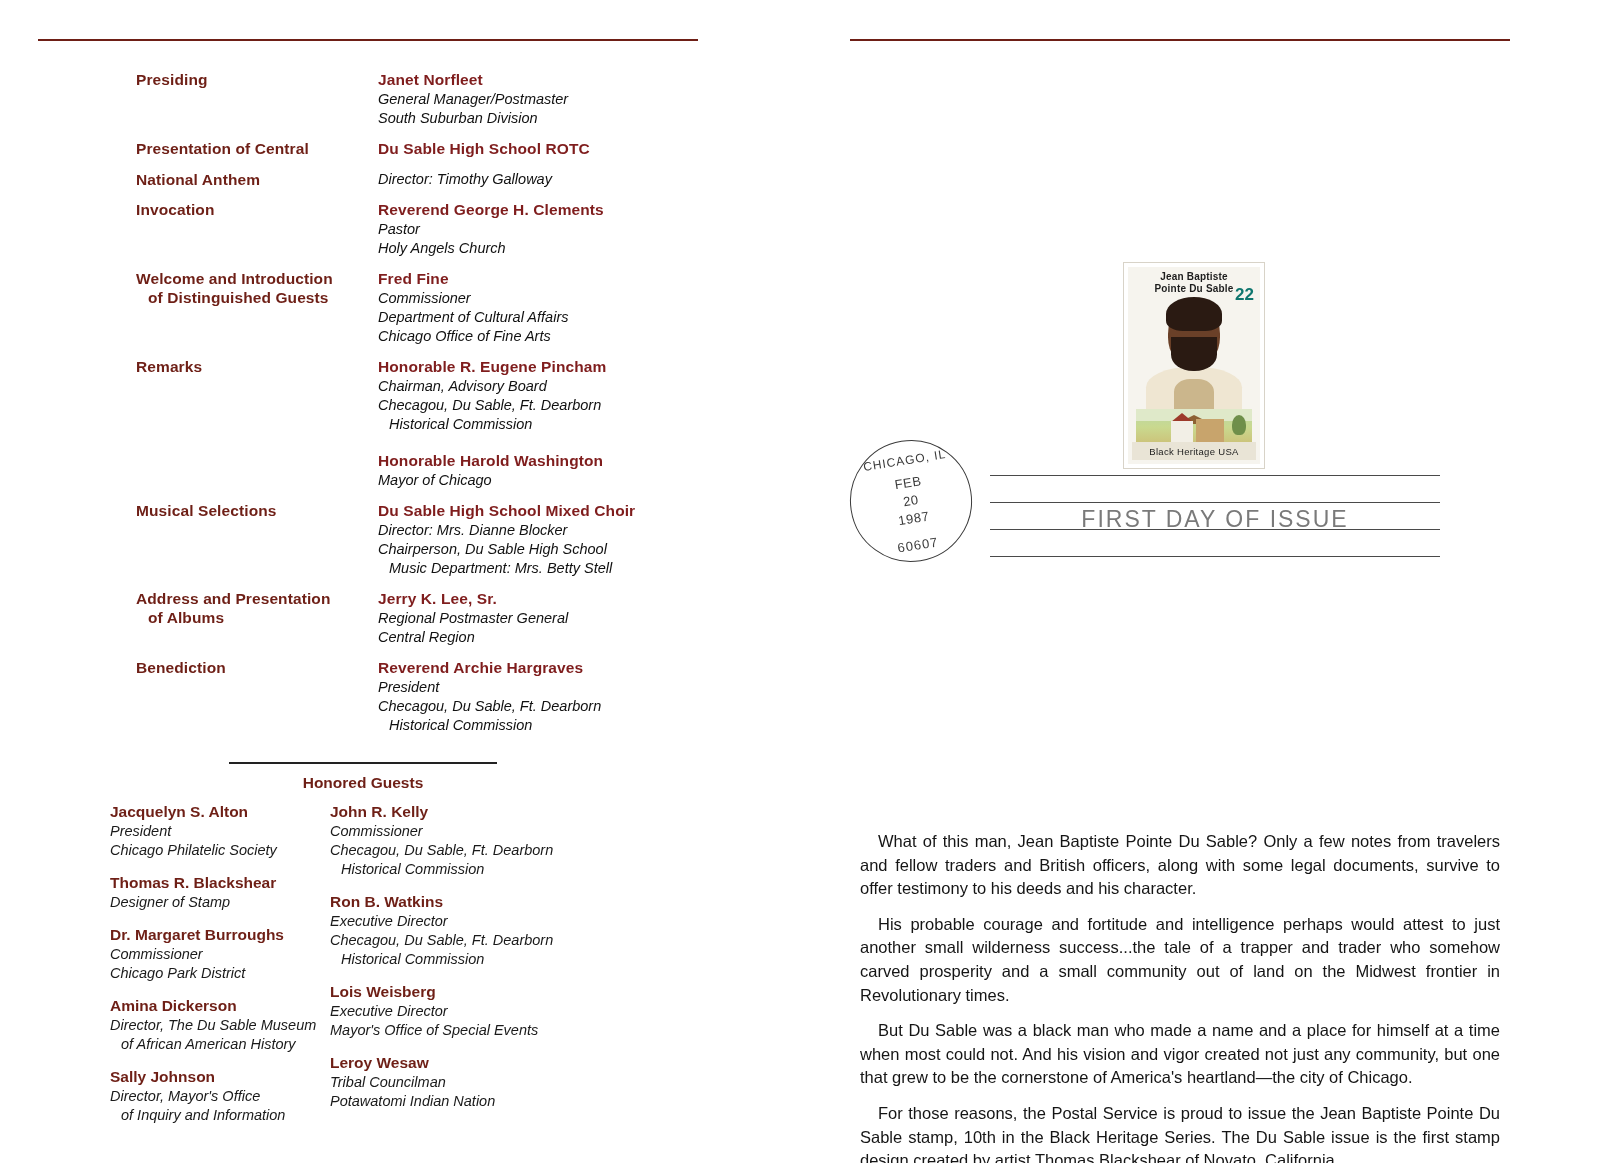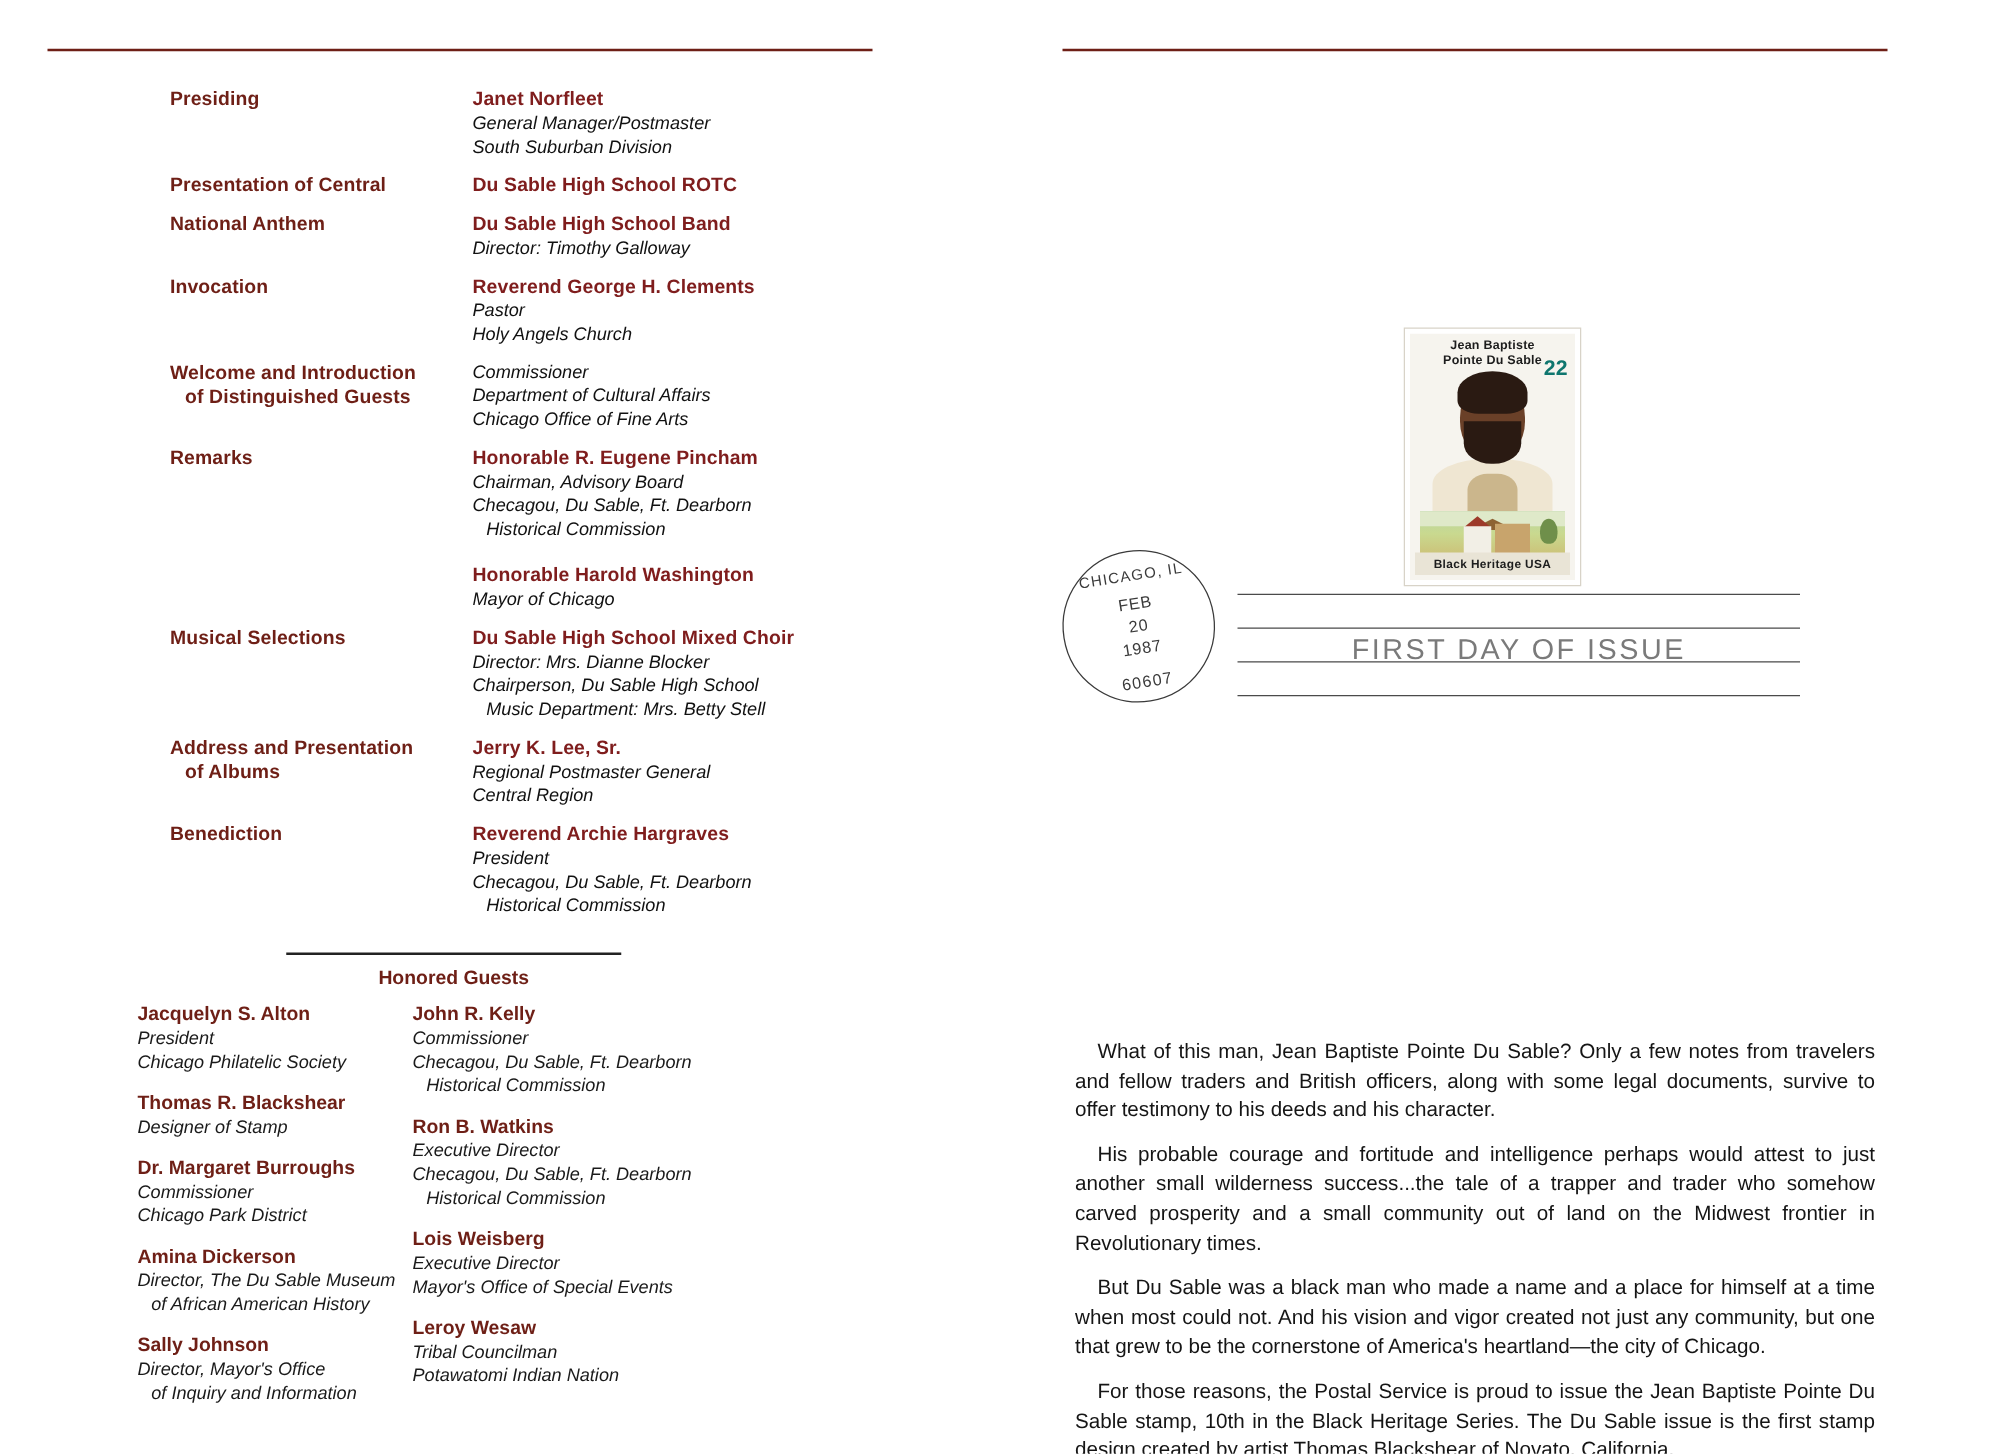--- a/index.html
+++ b/index.html
@@ -303,21 +303,21 @@
   .stamp-footer {
     position: absolute;
     left: 4px;
     right: 4px;
     bottom: 4px;
     height: 18px;
     background: #e9e4d6;
     display: flex;
     align-items: center;
     justify-content: center;
-    font-weight: bold;
+    font-weight: normal;
     font-size: 9.5px;
     letter-spacing: 0.3px;
     color: #1d1d1d;
   }
 
   
   .cancel-circle {
     position: absolute;
     left: 0px;
     top: 190px;
@@ -426,39 +426,39 @@
         <div class="prog-body">
           <div class="prog-block">
             <div class="prog-name">Du Sable High School ROTC</div>
           </div>
         </div>
       </div>
       <div class="prog-row">
         <div class="prog-label">National Anthem</div>
         <div class="prog-body">
           <div class="prog-block">
-            <div class="prog-name">Du Sable High School Band</div>
             <div class="prog-sub">Director: Timothy Galloway</div>
           </div>
         </div>
       </div>
       <div class="prog-row">
         <div class="prog-label">Invocation</div>
         <div class="prog-body">
           <div class="prog-block">
             <div class="prog-name">Reverend George H. Clements</div>
             <div class="prog-sub">Pastor</div>
             <div class="prog-sub">Holy Angels Church</div>
           </div>
         </div>
       </div>
       <div class="prog-row">
         <div class="prog-label">Welcome and Introduction<span class="cont">of Distinguished Guests</span></div>
         <div class="prog-body">
           <div class="prog-block">
+            <div class="prog-name">Fred Fine</div>
             <div class="prog-sub">Commissioner</div>
             <div class="prog-sub">Department of Cultural Affairs</div>
             <div class="prog-sub">Chicago Office of Fine Arts</div>
           </div>
         </div>
       </div>
       <div class="prog-row">
         <div class="prog-label">Remarks</div>
         <div class="prog-body">
           <div class="prog-block">

